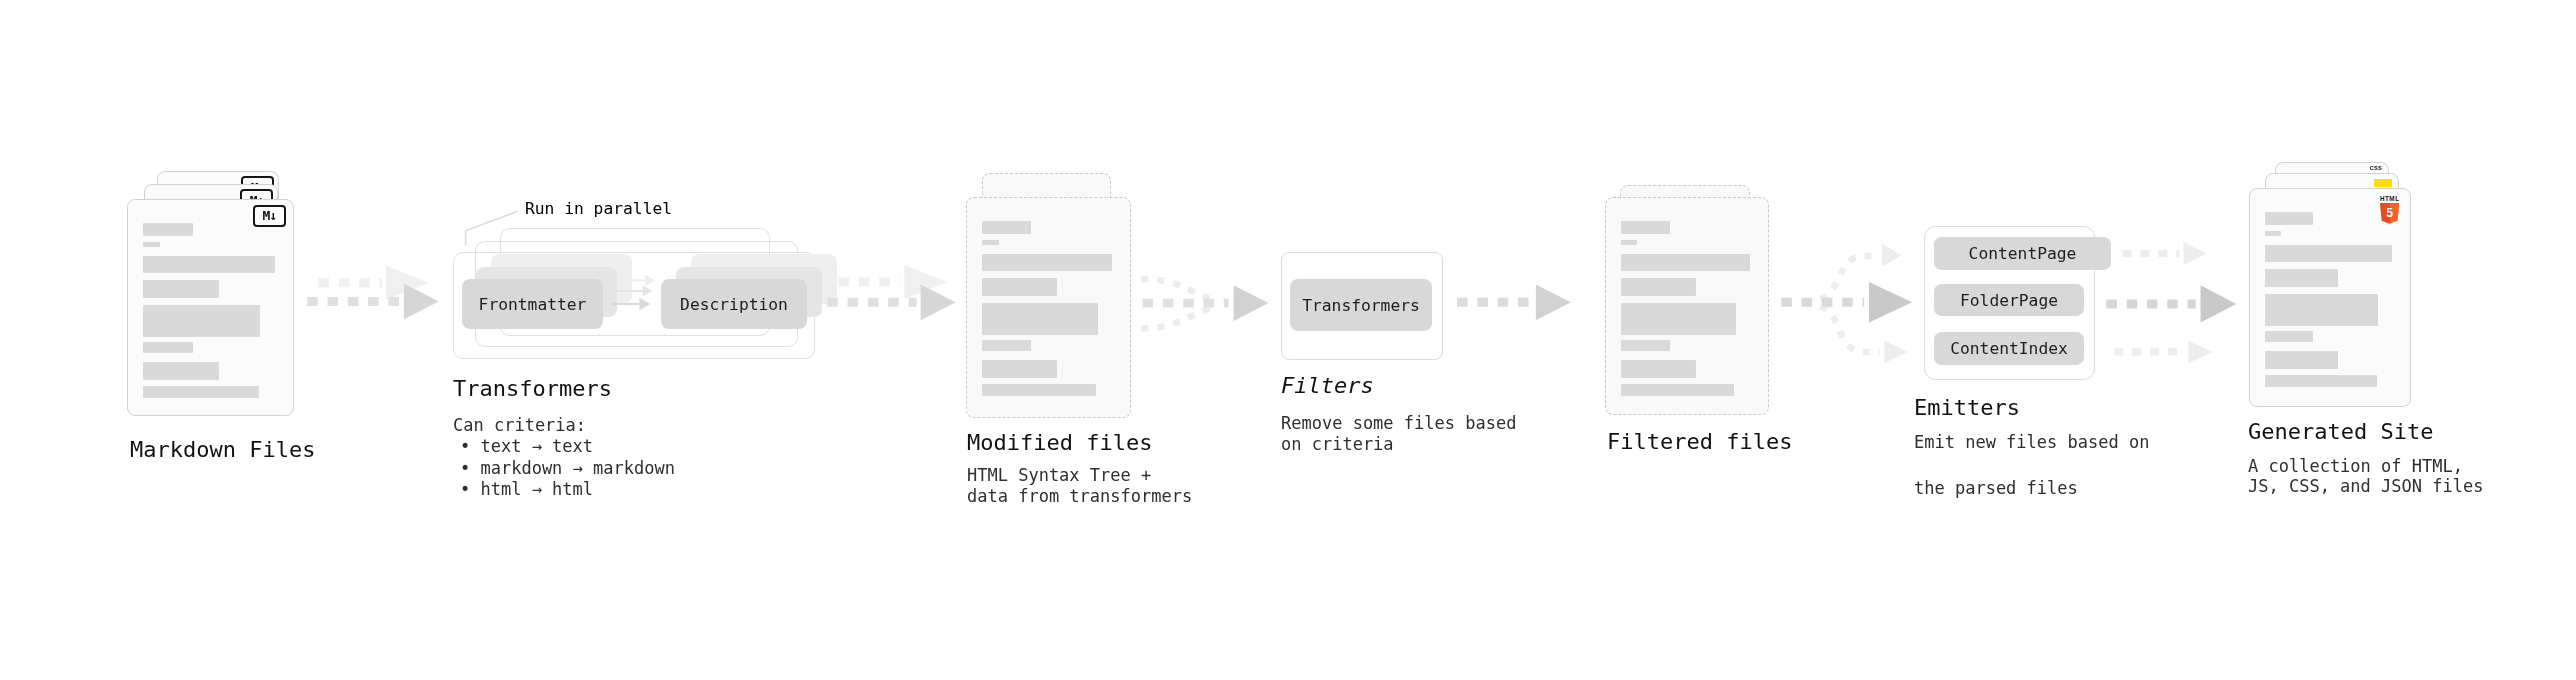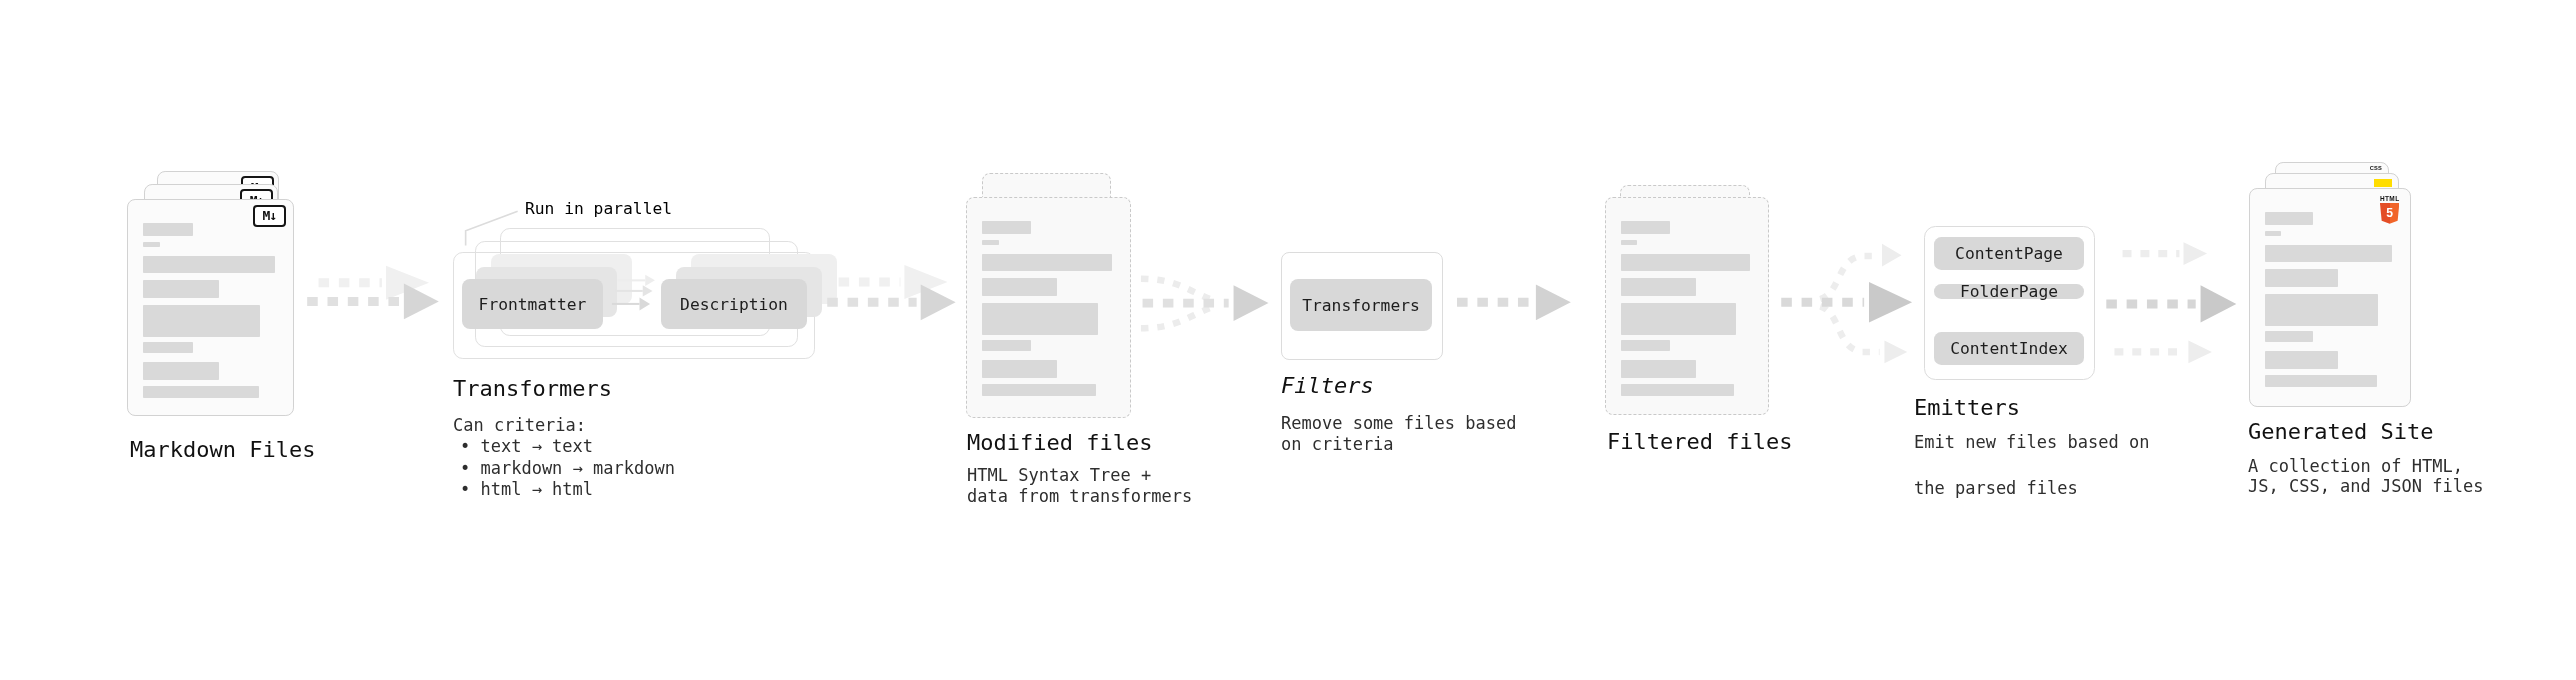--- a/index.html
+++ b/index.html
@@ -197,22 +197,22 @@
           <div class="bar b6"></div>
           <div class="bar b7"></div>
           <div class="bar b8"></div>
         </div>
     </div>
     <div class="title" style="left:1607px;top:428px;">Filtered files</div>
   </div>
 
   <div class="lyr">
     <div class="card" style="left:1924px;top:226px;width:171px;height:154px;background:#ffffff;border-color:#dcdcdc;border-radius:11.4px;"></div>
-    <div class="pill" style="left:1934px;top:237px;width:150px;height:33px;border-radius:7.3px;">ContentPage</div>
-    <div class="pill" style="left:1934px;top:284px;width:150px;height:15px;border-radius:7.3px;">FolderPage</div>
+    <div class="pill" style="left:1934px;top:237px;width:177px;height:33px;border-radius:7.3px;">ContentPage</div>
+    <div class="pill" style="left:1934px;top:284px;width:150px;height:32px;border-radius:7.3px;">FolderPage</div>
     <div class="pill" style="left:1934px;top:332px;width:150px;height:33px;border-radius:7.3px;">ContentIndex</div>
     <div class="title" style="left:1914px;top:394px;">Emitters</div>
     <div class="sub" style="left:1914px;top:432px;">Emit new files based on</div>
     <div class="sub" style="left:1914px;top:438px;margin-top:40px;">the parsed files</div>
   </div>
 
   <div class="lyr">
     <div class="card" style="left:2275px;top:162px;width:114px;height:211px;">
       <div class="cssbadge">
         <div class="txt">CSS</div>

